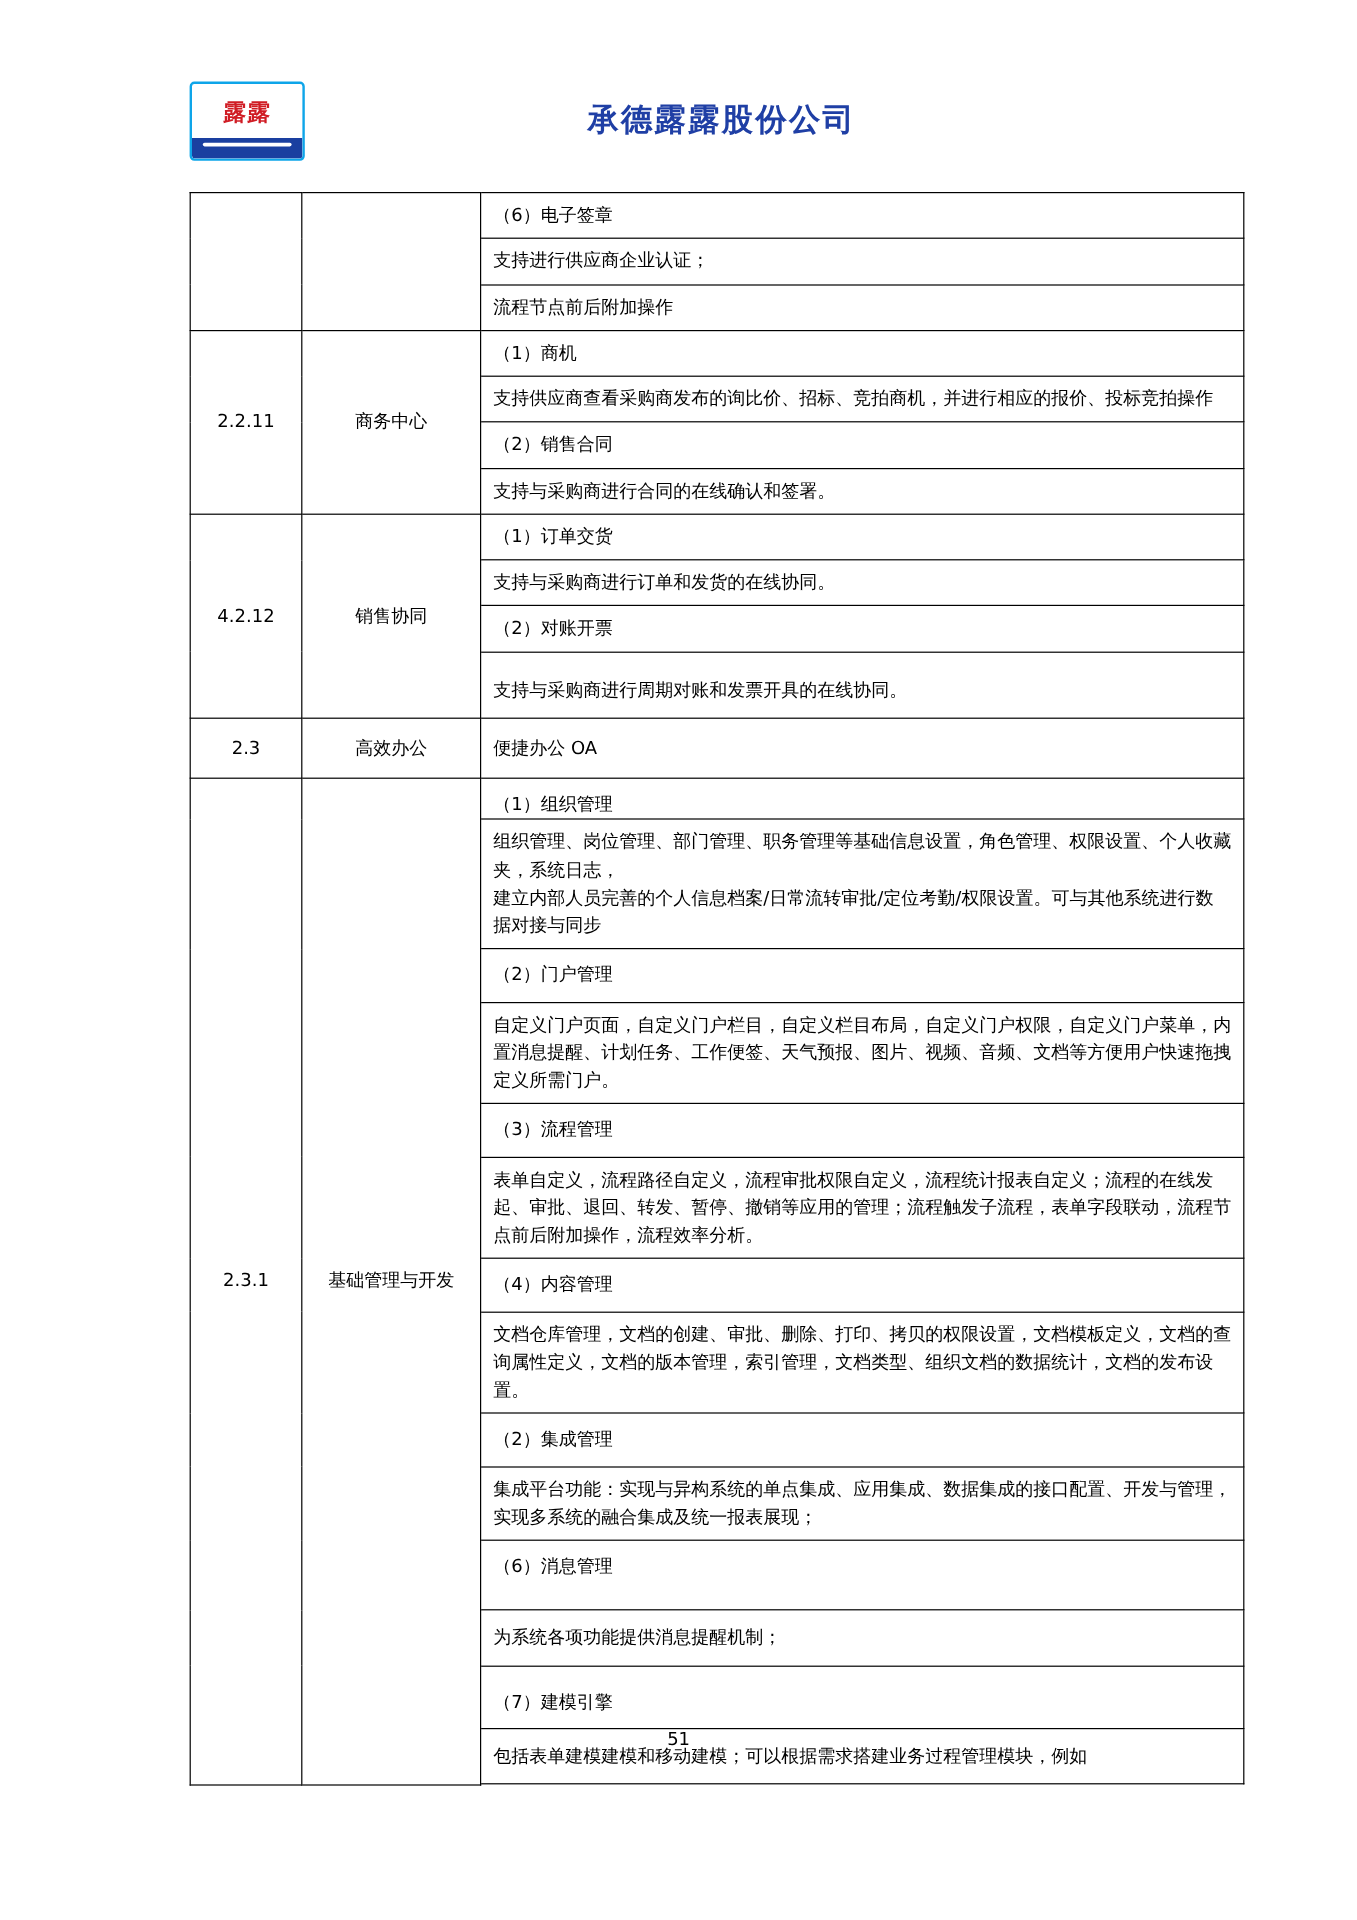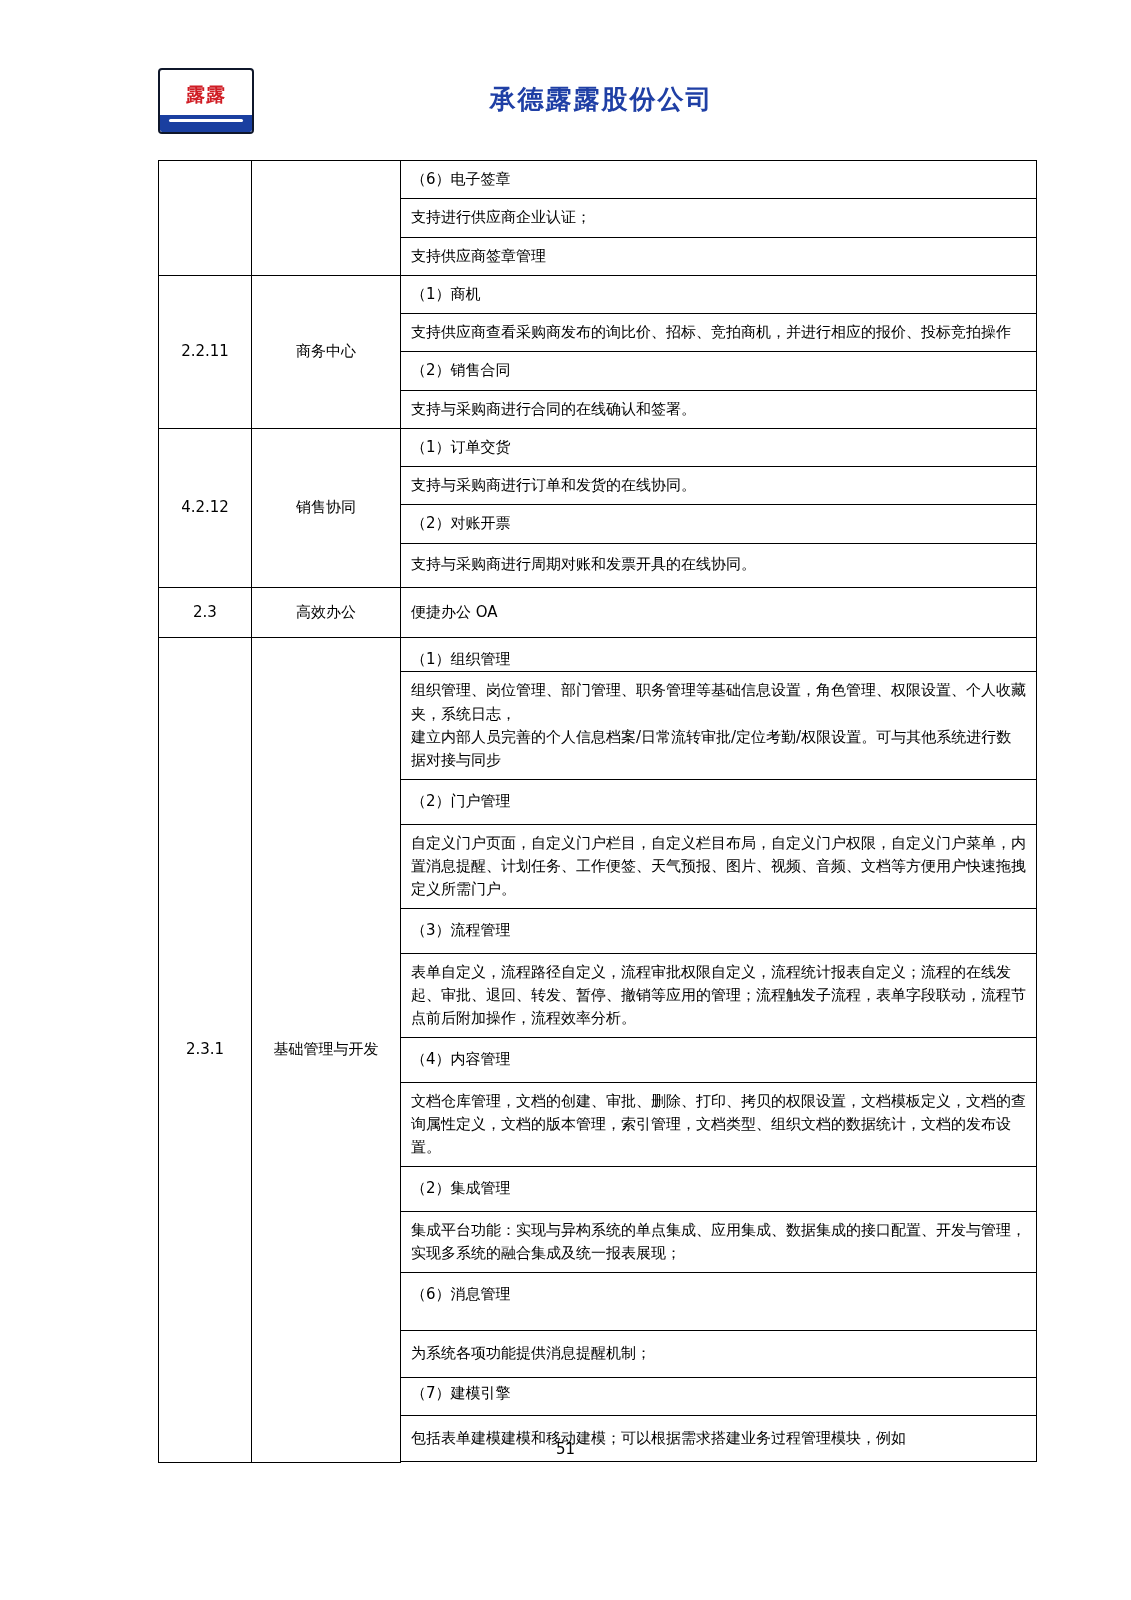--- a/index.html
+++ b/index.html
@@ -28,21 +28,21 @@
     left: 0;
     width: 1131px;
     height: 80px;
   }
   .logo {
     position: absolute;
     left: 158px;
     top: 8px;
     width: 92px;
     height: 62px;
-    border: 2px solid #0f172a;
+    border: 2px solid #0ea5e9;
     border-radius: 4px;
     background: #ffffff;
     overflow: hidden;
   }
   .logo-inner {
     position: absolute;
     left: 4px;
     top: 4px;
     right: 4px;
     bottom: 18px;
@@ -167,21 +167,21 @@
 
       <tr>
         <td class="c-num empty-cell blank-top" rowspan="3"></td>
         <td class="c-name empty-cell blank-top" rowspan="3"></td>
         <td class="c-desc">（6）电子签章</td>
       </tr>
       <tr>
         <td class="c-desc">支持进行供应商企业认证；</td>
       </tr>
       <tr>
-        <td class="c-desc">支持供应商签章管理</td>
+        <td class="c-desc">流程节点前后附加操作</td>
       </tr>
 
       <tr>
         <td class="c-num" rowspan="4">2.2.11</td>
         <td class="c-name" rowspan="4">商务中心</td>
         <td class="c-desc">（1）商机</td>
       </tr>
       <tr>
         <td class="c-desc desc-multi">支持供应商查看采购商发布的询比价、招标、竞拍商机，并进行相应的报价、投标竞拍操作</td>
       </tr>
@@ -197,21 +197,21 @@
         <td class="c-name" rowspan="4">销售协同</td>
         <td class="c-desc">（1）订单交货</td>
       </tr>
       <tr>
         <td class="c-desc">支持与采购商进行订单和发货的在线协同。</td>
       </tr>
       <tr>
         <td class="c-desc">（2）对账开票</td>
       </tr>
       <tr>
-        <td class="c-desc" style="padding-top:9px;padding-bottom:11px;margin-top:40px;">支持与采购商进行周期对账和发票开具的在线协同。</td>
+        <td class="c-desc" style="padding-top:20px;padding-bottom:11px;margin-top:40px;">支持与采购商进行周期对账和发票开具的在线协同。</td>
       </tr>
 
       <tr>
         <td class="c-num" style="padding-top:13px;padding-bottom:13px;">2.3</td>
         <td class="c-name">高效办公</td>
         <td class="c-desc">便捷办公 OA</td>
       </tr>
 
       <tr>
         <td class="c-num" rowspan="15">2.3.1</td>
@@ -246,21 +246,21 @@
       <tr>
         <td class="c-desc desc-multi">集成平台功能：实现与异构系统的单点集成、应用集成、数据集成的接口配置、开发与管理，实现多系统的融合集成及统一报表展现；</td>
       </tr>
       <tr>
         <td class="c-desc" style="padding-top:10px;padding-bottom:24px;">（6）消息管理</td>
       </tr>
       <tr>
         <td class="c-desc" style="padding-top:11px;padding-bottom:11px;">为系统各项功能提供消息提醒机制；</td>
       </tr>
       <tr>
-        <td class="c-desc" style="padding-top:4px;padding-bottom:10px;">（7）建模引擎</td>
+        <td class="c-desc" style="padding-top:18px;padding-bottom:10px;">（7）建模引擎</td>
       </tr>
       <tr>
         <td class="c-desc" style="padding-top:11px;padding-bottom:11px;">包括表单建模建模和移动建模；可以根据需求搭建业务过程管理模块，例如</td>
       </tr>
       <tr>
         <td class="c-desc" style="border-bottom:none;height:0;padding:0;"></td>
       </tr>
 
     </tbody>
   </table>

